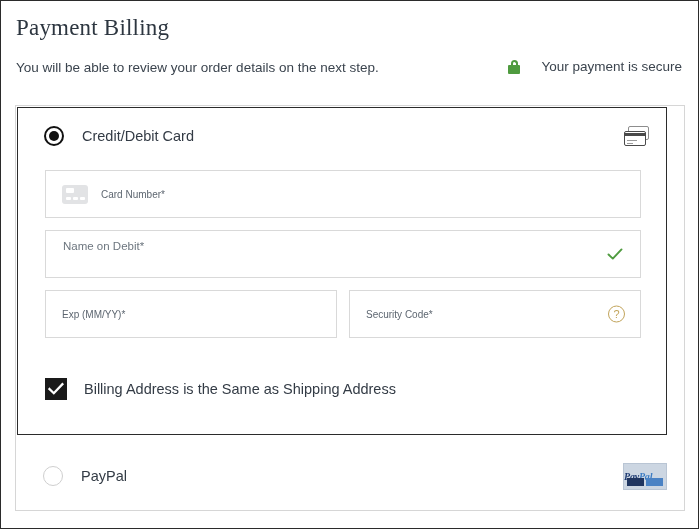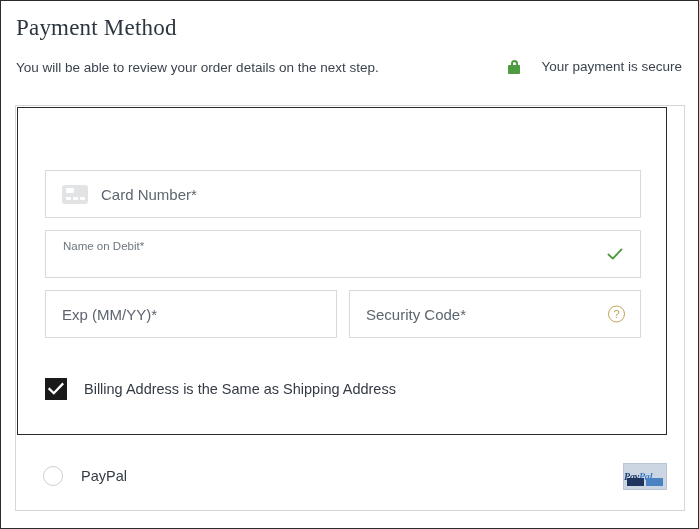--- a/index.html
+++ b/index.html
@@ -213,21 +213,21 @@
     background: #ffffff;
     height: 48px;
     position: relative;
     display: flex;
     align-items: center;
     padding: 0 16px;
   }
   .field + .field { margin-top: 12px; }
 
   .field-placeholder {
-    font-size: 15px;
+    font-size: 10px;
     color: #5d6670;
   }
   .mini-card-icon {
     width: 26px;
     height: 19px;
     border-radius: 3px;
     background: #e2e3e5;
     position: relative;
     flex: none;
     margin-right: 13px;
@@ -360,38 +360,51 @@
   }
   .paypal-logo .bar-l { flex: 1; background: #1f3560; }
   .paypal-logo .bar-r { flex: 1; background: #4a82c4; }
 </style>
 </head>
 <body>
 
 <div class="page">
 
   <div class="header">
-    <h1 class="page-title">Payment Method</h1>
+    <h1 class="page-title">Payment Billing</h1>
   </div>
 
   <div class="subrow">
     <div class="subtitle">You will be able to review your order details on the next step.</div>
     <div class="secure">
       <span class="lock-icon">
         <span class="shackle"></span>
           <span class="body"></span>
       </span>
       <span>Your payment is secure</span>
     </div>
   </div>
 
   <div class="panel">
 
     <div class="card-section">
 
+      <div class="method-row">
+        <span class="radio on"></span>
+        <span class="method-label">Credit/Debit Card</span>
+        <span class="row-spacer"></span>
+        <span class="cards-icon">
+          <span class="back"></span>
+          <span class="front">
+            <span class="stripe"></span>
+            <span class="line l1"></span>
+            <span class="line l2"></span>
+          </span>
+        </span>
+      </div>
 
       <div class="fields">
 
         <div class="field">
           <span class="mini-card-icon">
             <span class="chip"></span>
             <span class="dash d1"></span>
             <span class="dash d2"></span>
             <span class="dash d3"></span>
           </span>

